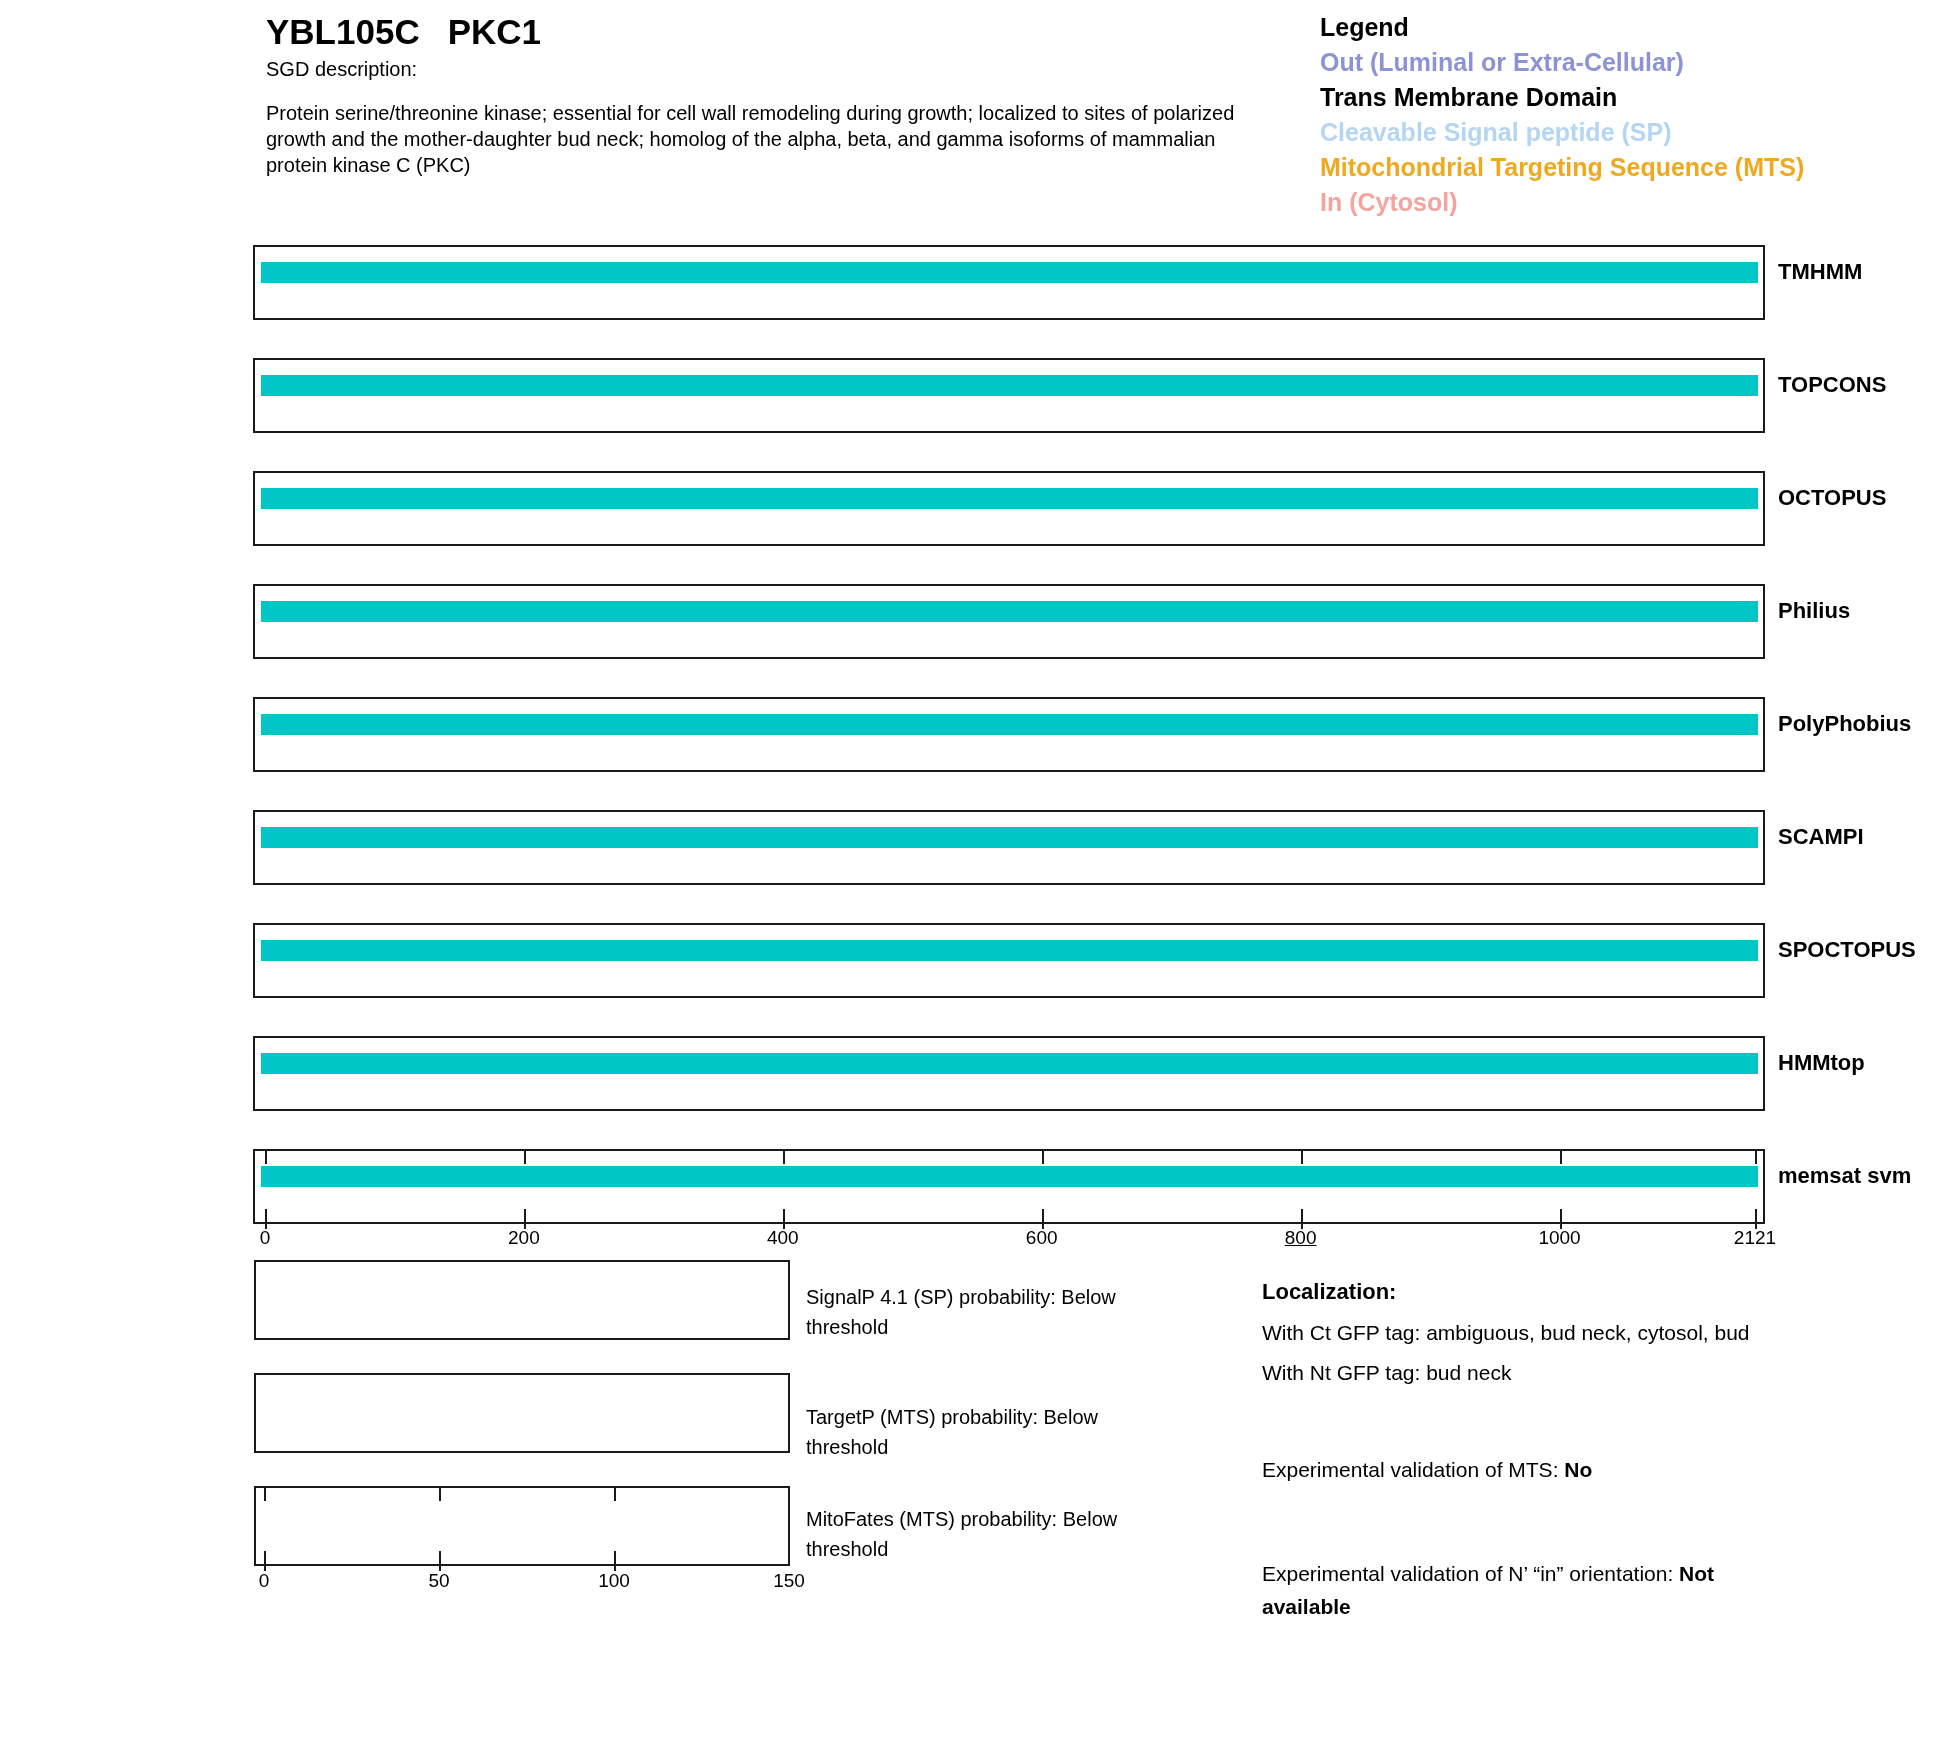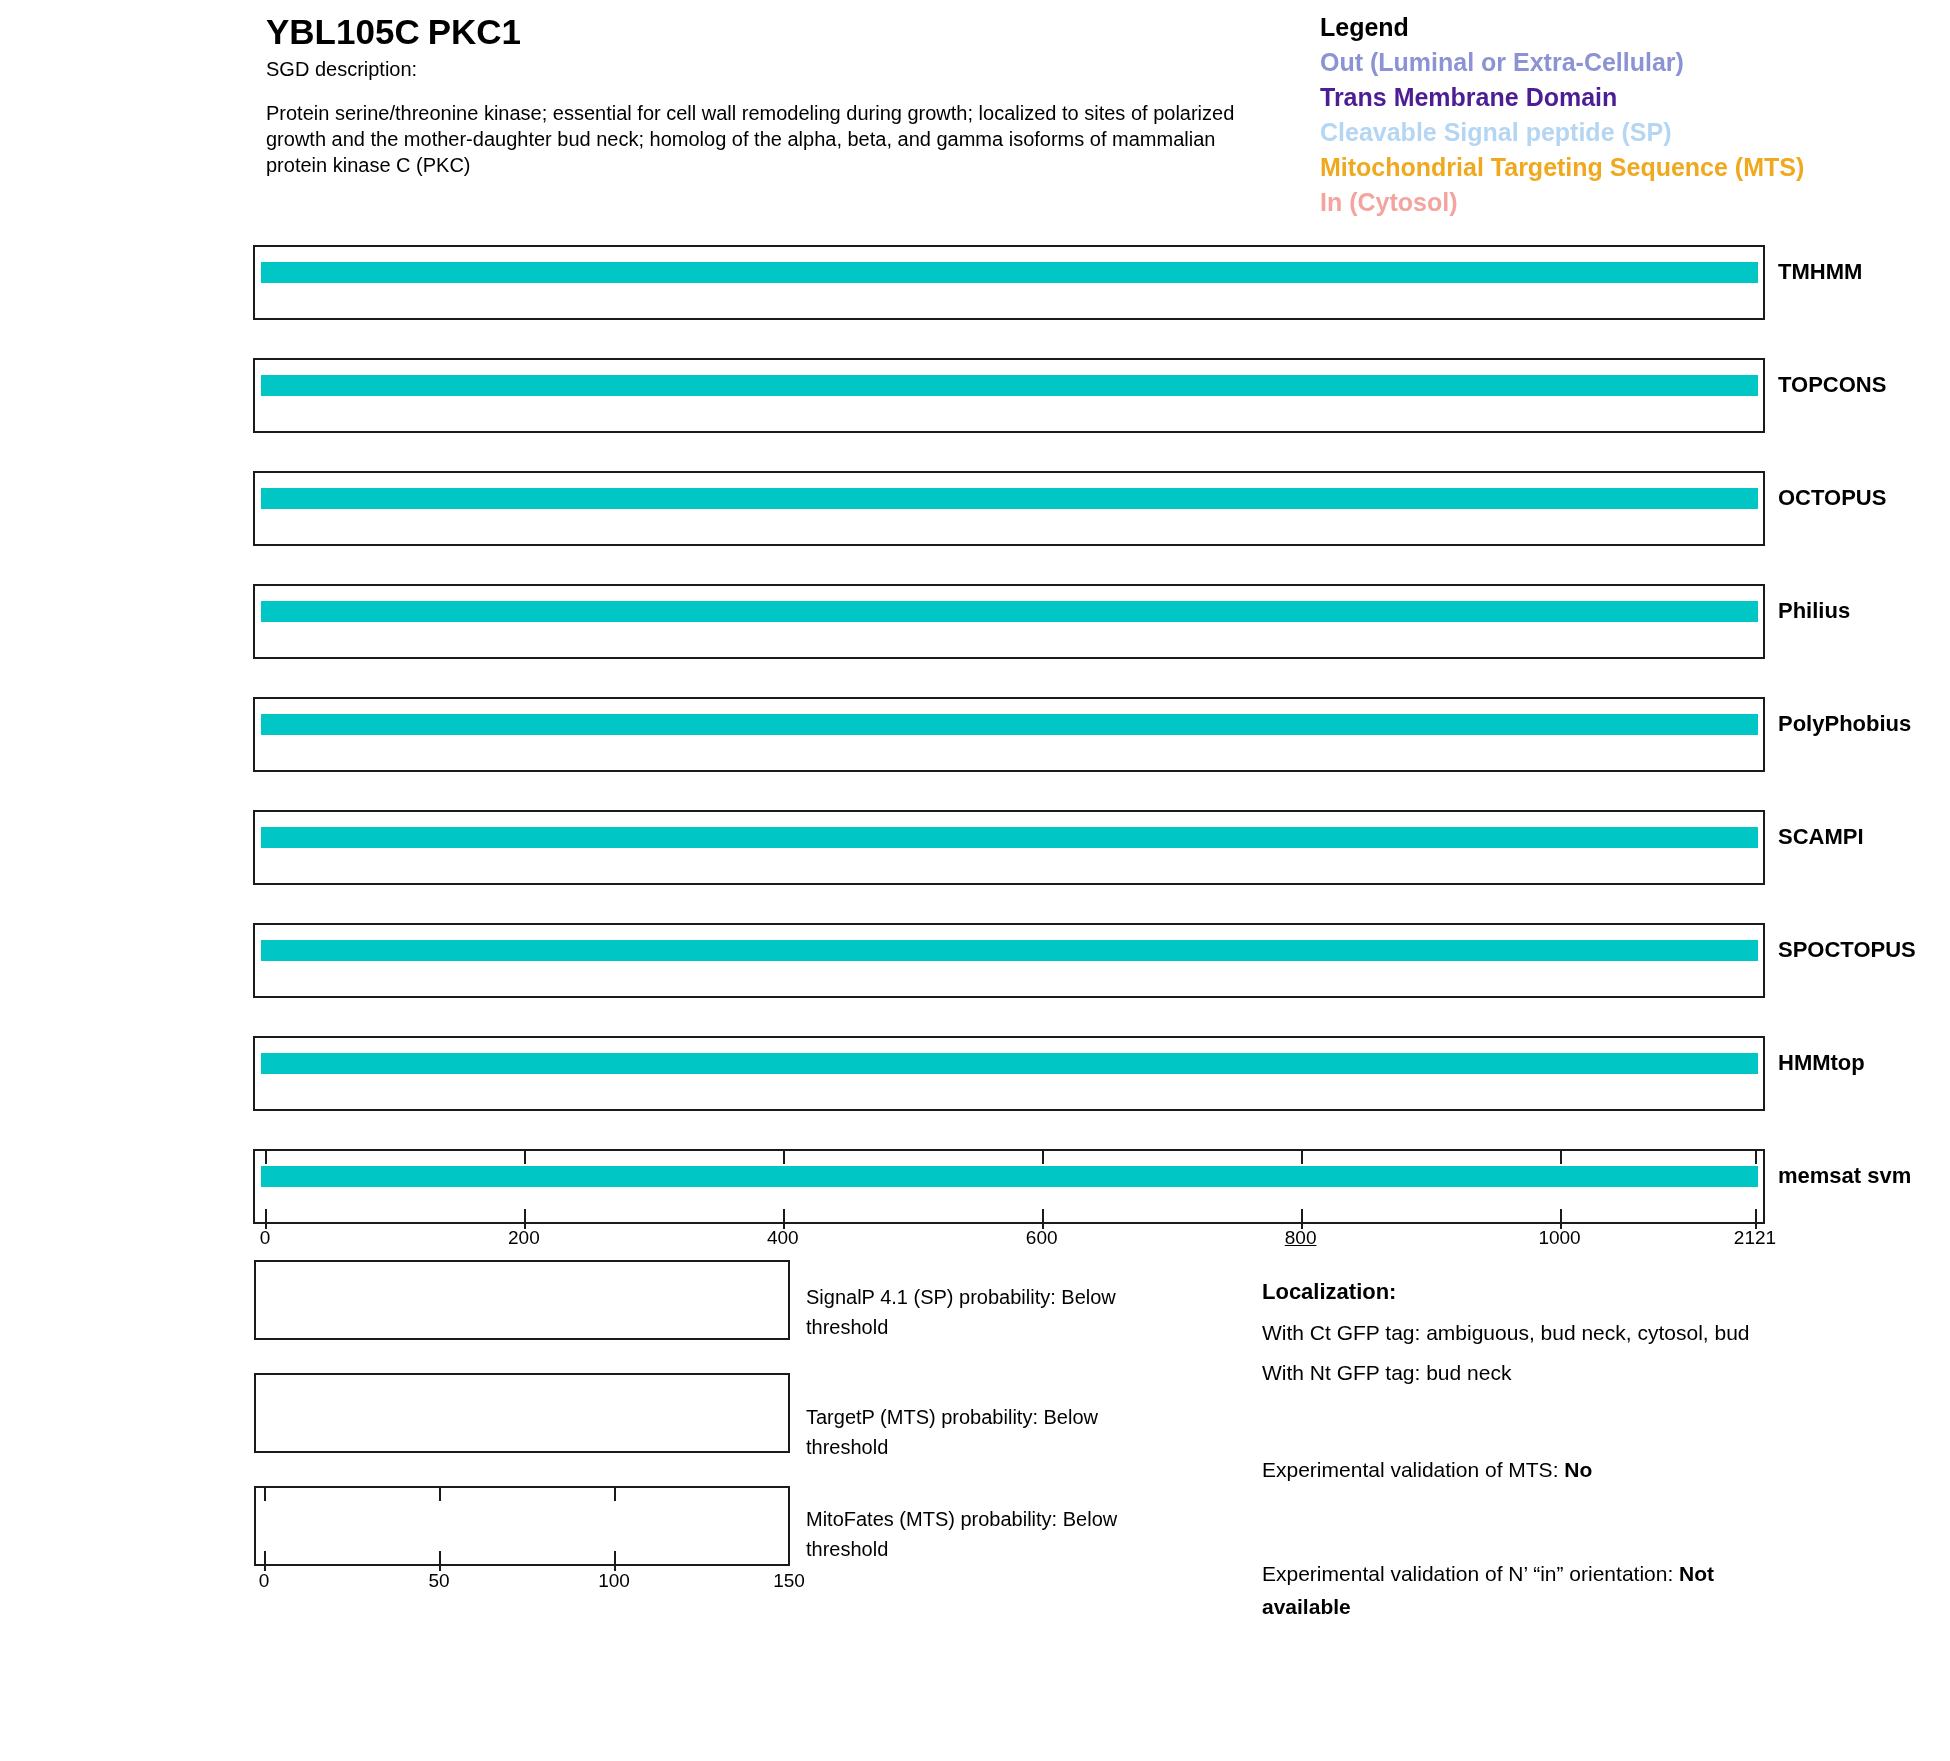--- a/index.html
+++ b/index.html
@@ -4,21 +4,21 @@
 <style>
   html,body{margin:0;padding:0;}
   body{
     width:1950px;height:1761px;background:#ffffff;position:relative;
     font-family:"Liberation Sans", sans-serif;color:#000;
     overflow:hidden;
   }
   .abs{position:absolute;}
   
   .page-title{left:266px;top:12px;font-size:35px;font-weight:bold;white-space:nowrap;}
-  .gene-label{margin-left:8px;}
+  .gene-label{margin-left:28px;}
   .sgd-heading{left:266px;top:58px;font-size:20px;font-weight:normal;}
   .sgd-description{left:266px;top:84px;font-size:20px;line-height:26px;white-space:nowrap;margin-top:16px;}
   
   .legend{left:1320px;top:10px;}
   .legend div{font-size:25px;font-weight:bold;line-height:35px;white-space:nowrap;}
   
   .track-row{
     position:absolute;left:253px;width:1512px;height:75px;
     border:2px solid #1a1a1a;box-sizing:border-box;background:#fff;
   }
@@ -63,21 +63,21 @@
 <div class="abs sgd-heading">SGD description:</div>
 <div class="abs sgd-description">
     <div>Protein serine/threonine kinase; essential for cell wall remodeling during growth; localized to sites of polarized</div>
     <div>growth and the mother-daughter bud neck; homolog of the alpha, beta, and gamma isoforms of mammalian</div>
     <div>protein kinase C (PKC)</div>
   </div>
 
 <div class="abs legend">
   <div>Legend</div>
 <div style="color: rgb(139, 147, 212);">Out (Luminal or Extra-Cellular)</div>
-    <div style="color: #4c1d95;">Trans Membrane Domain</div>
+    <div style="color: #000000;">Trans Membrane Domain</div>
     <div style="color: rgb(181, 214, 242);">Cleavable Signal peptide (SP)</div>
     <div style="color: rgb(240, 168, 30);">Mitochondrial Targeting Sequence (MTS)</div>
     <div style="color: rgb(244, 164, 158);">In (Cytosol)</div>
   </div>
 
 <div id="tracks-layer">
     <div class="track-row" style="top: 245px;">
       <div class="soluble-bar"></div>
     </div>
     <div class="track-label" style="top: 259px;">TMHMM</div>

